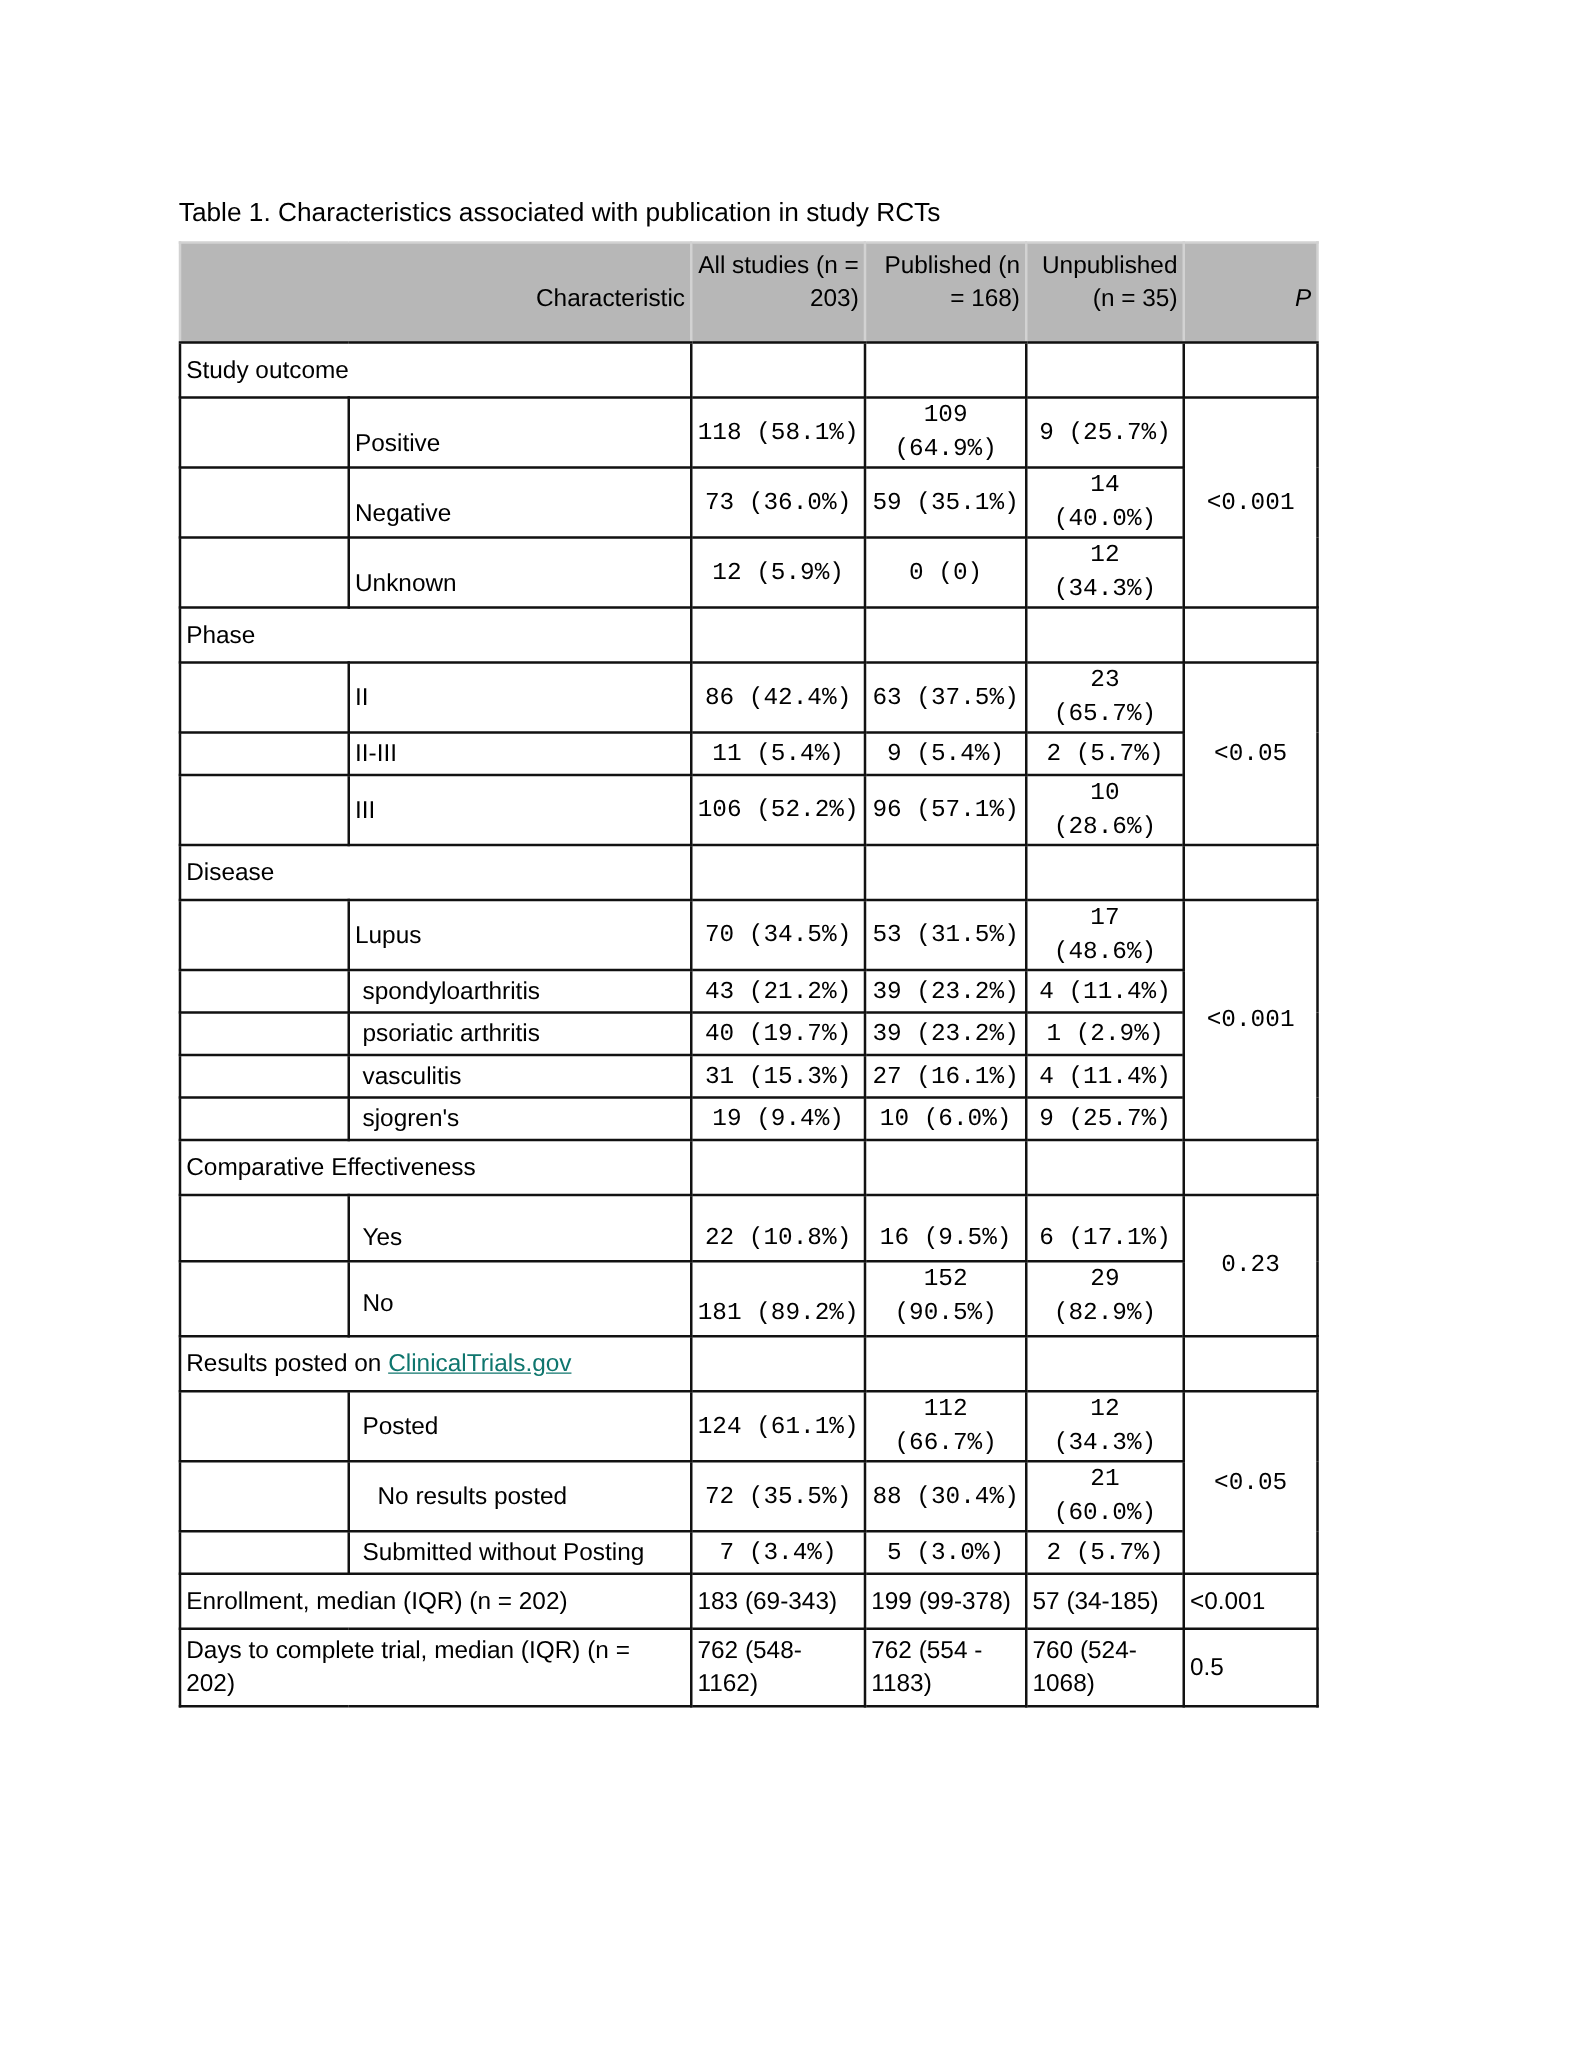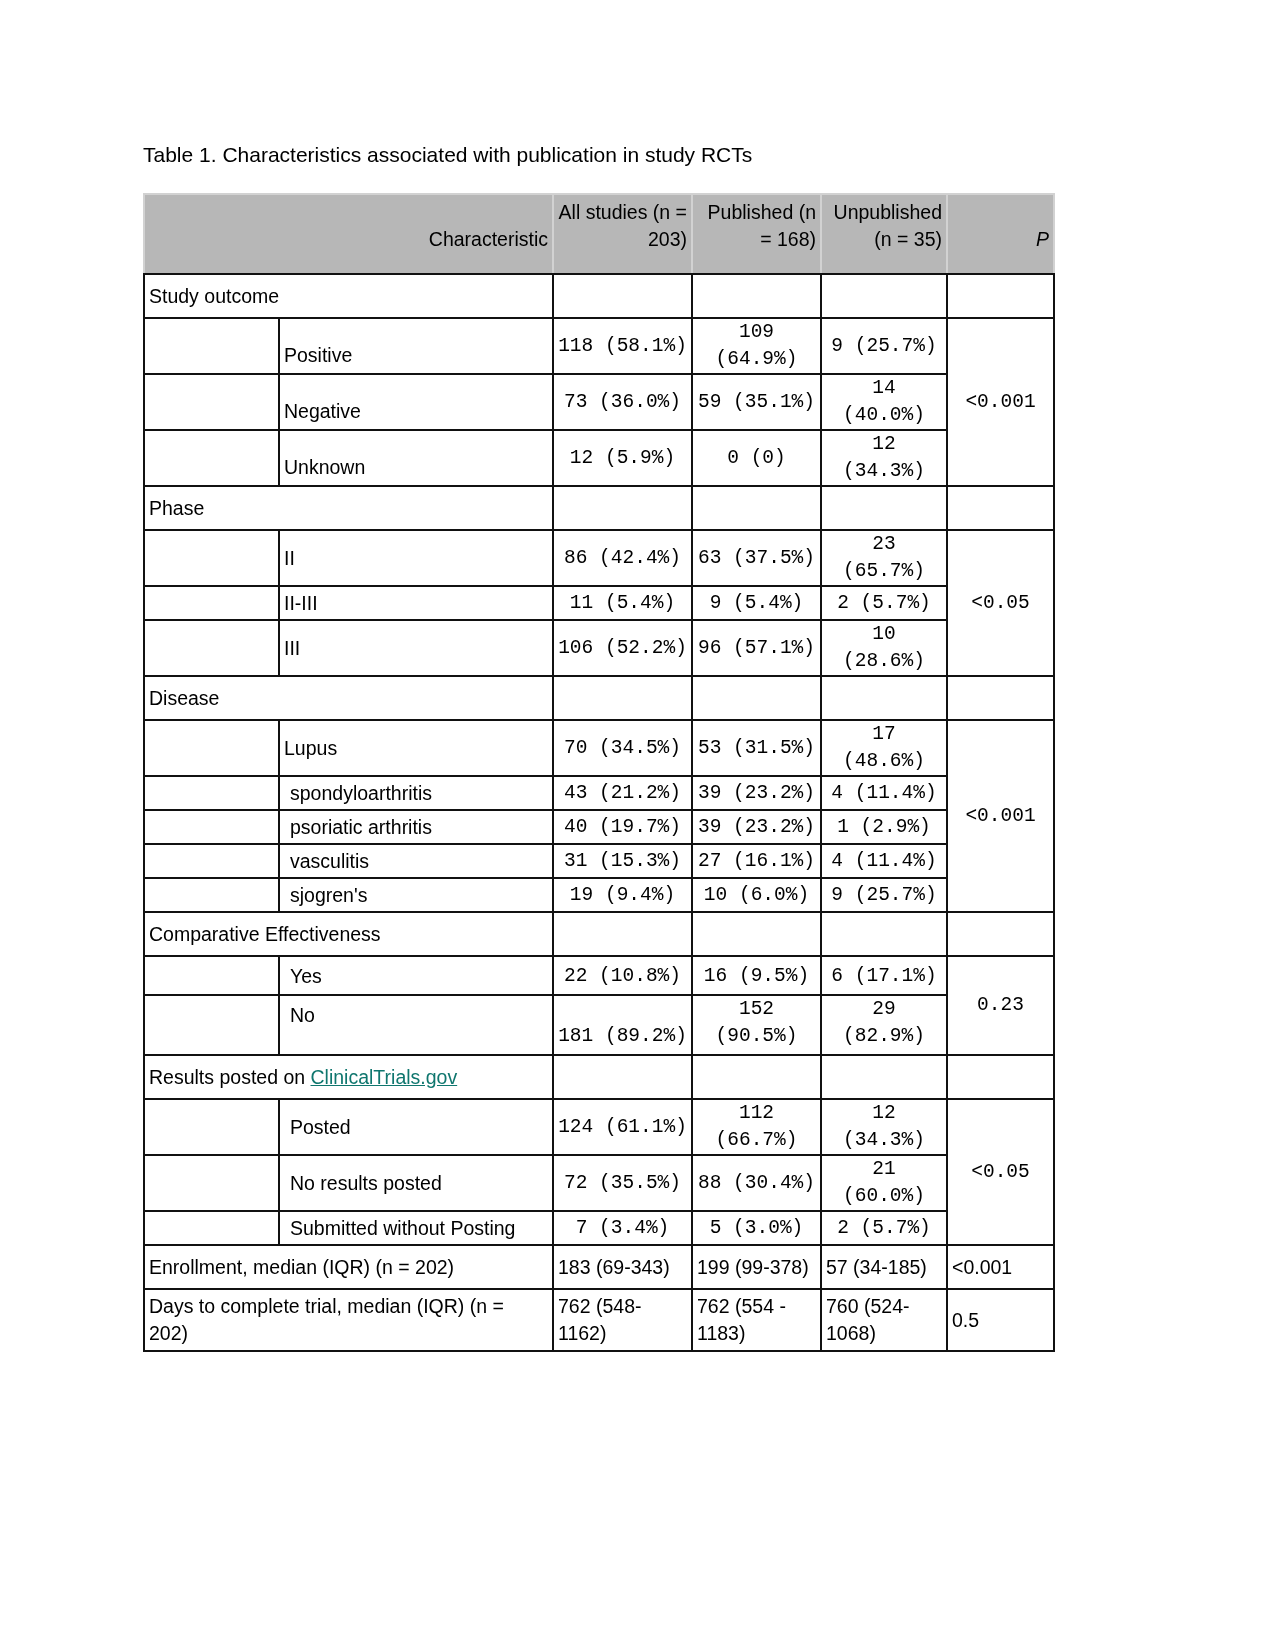--- a/index.html
+++ b/index.html
@@ -1,21 +1,21 @@
 <!DOCTYPE html>
 <html><head>
 <meta charset="utf-8">
 <style>
   html, body { margin: 0; padding: 0; background: #ffffff; }
   body {
     width: 1275px; height: 1650px; position: relative;
     font-family: "Liberation Sans", sans-serif; color: #000;
   }
   .title {
-    position: absolute; left: 143px; top: 143px;
+    position: absolute; left: 143px; top: 159px;
     font-size: 21px; letter-spacing: 0;
   }
   table.t {
     position: absolute; left: 143px; top: 193px;
     border-collapse: collapse; table-layout: fixed;
     font-size: 19.5px;
   }
   table.t td, table.t th {
     padding: 0 4px; vertical-align: middle; font-weight: normal;
     border: 2px solid #111; line-height: 27px;
@@ -32,21 +32,21 @@
   .sublab { padding-left: 4px !important; }
   .link { color: #0f766e; text-decoration: underline; }
   .col0 { width: 135px; }
   .col1 { width: 274px; }
   .col2 { width: 139px; }
   .col3 { width: 129px; }
   .col4 { width: 126px; }
   .col5 { width: 107px; }
   .sub .lab { vertical-align: bottom; padding-bottom: 4px; }
   .sub .lab.mid { vertical-align: middle; padding-bottom: 0; }
-  .sub .lab.top { vertical-align: top; padding-top: 6px; }
+  .sub .lab.top { vertical-align: top; padding-top: 20px; }
   .sub td.val-bot { vertical-align: bottom; padding-bottom: 4px; }
   .lastrow td { height: 60px; vertical-align: bottom; padding-bottom: 2px; }
 </style>
 </head>
 <body>
 
 <div class="title">Table 1. Characteristics associated with publication in study RCTs</div>
 
 <table class="t">
   <colgroup>
@@ -205,21 +205,21 @@
     <tr class="sub">
       <td></td>
       <td class="lab mid" style="padding-left:10px">Posted</td>
       <td class="c">124 (61.1%)</td>
       <td class="c">112 (66.7%)</td>
       <td class="c">12 (34.3%)</td>
       <td rowspan="3" class="c">&lt;0.05</td>
     </tr>
     <tr class="sub">
       <td></td>
-      <td class="lab mid" style="padding-left:10px">No results posted</td>
+      <td class="lab mid" style="padding-left:22px">No results posted</td>
       <td class="c">72 (35.5%)</td>
       <td class="c">88 (30.4%)</td>
       <td class="c">21 (60.0%)</td>
     </tr>
     <tr class="sub">
       <td></td>
       <td class="lab mid" style="padding-left:10px">Submitted without Posting</td>
       <td class="c">7 (3.4%)</td>
       <td class="c">5 (3.0%)</td>
       <td class="c">2 (5.7%)</td>

